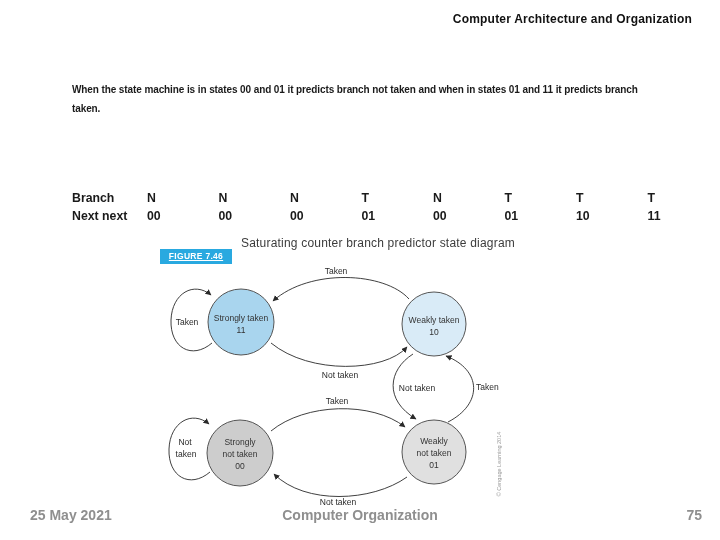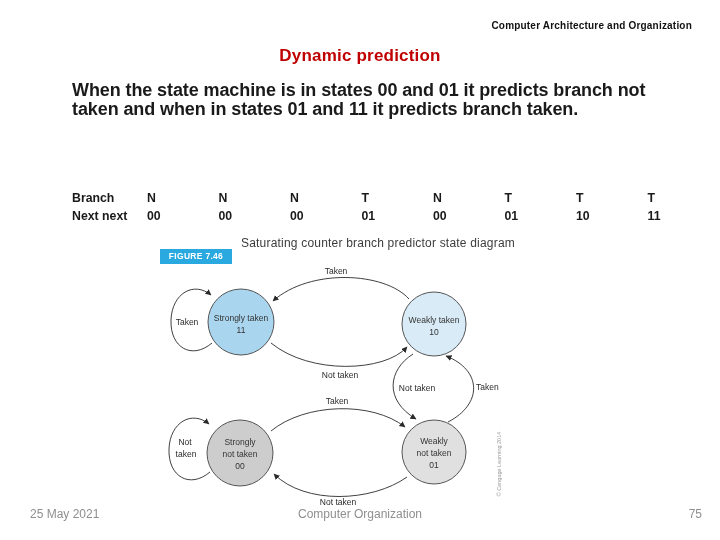--- a/index.html
+++ b/index.html
@@ -1,59 +1,59 @@
 <!DOCTYPE html>
 <html><head>
 <meta charset="utf-8">
 <style>
   html,body{margin:0;padding:0;background:#6b6b6b;}
   .slide{
     position:relative;width:720px;height:540px;background:#ffffff;
     font-family:"Liberation Sans",sans-serif;overflow:hidden;margin:0 auto;
   }
   .hdr{
-    position:absolute;top:20px;right:28px;font-size:10px;font-weight:700;
+    position:absolute;top:12px;right:28px;font-size:12px;font-weight:700;
     color:#111;letter-spacing:.2px;
   }
   .title{
     position:absolute;top:46px;left:0;width:720px;text-align:center;
     font-size:17px;font-weight:700;color:#c00000;letter-spacing:.2px;
   }
   .para{
-    position:absolute;left:72px;width:588px;font-size:18px;font-weight:700;
+    position:absolute;left:72px;width:588px;font-size:10px;font-weight:700;
     color:#1a1a1a;line-height:18.5px;letter-spacing:-0.1px;
   }
   .p1{top:81px;}
   .p2{top:137px;}
   .seq{position:absolute;left:72px;top:189px;width:620px;font-size:12.3px;font-weight:700;color:#1a1a1a;}
   .seq-row{display:flex;height:18px;line-height:18px;}
   .seq-label{width:75px;flex:0 0 75px;}
   .seq-cell{width:71.5px;flex:0 0 71.5px;}
   .fig-badge{
     position:absolute;left:160px;top:249px;width:72px;height:15px;
     color:#ffffff;font-size:8.5px;font-weight:700;text-align:center;line-height:15px;
     letter-spacing:.3px;
+    text-decoration:underline;
   }
   .fig-caption{
     position:absolute;left:241px;top:236px;font-size:12px;color:#3c3c3c;letter-spacing:.2px;
   }
   .diagram{position:absolute;left:158px;top:262px;}
-  .ftr{position:absolute;font-size:12px;color:#8f8f8f;}
+  .ftr{position:absolute;font-size:14px;color:#8f8f8f;font-weight:bold;}
   .ftr-date{left:30px;top:507px;}
   .ftr-center{left:0;width:720px;text-align:center;top:507px;}
   .ftr-page{right:18px;top:507px;margin-left:37px;}
 </style>
 </head>
 <body>
 
 <div class="slide">
 
   <div class="hdr">Computer Architecture and Organization</div>
 
-  <div class="title">Dynamic prediction</div>
 
   <div class="para p1">When the state machine is in states 00 and 01 it predicts branch not taken and when in states 01 and 11 it predicts branch taken.</div>
 
   <div class="seq">
     <div class="seq-row">
       <div class="seq-label">Branch</div>
       <div class="seq-cell">N</div>
       <div class="seq-cell">N</div>
       <div class="seq-cell">N</div>
       <div class="seq-cell">T</div>

